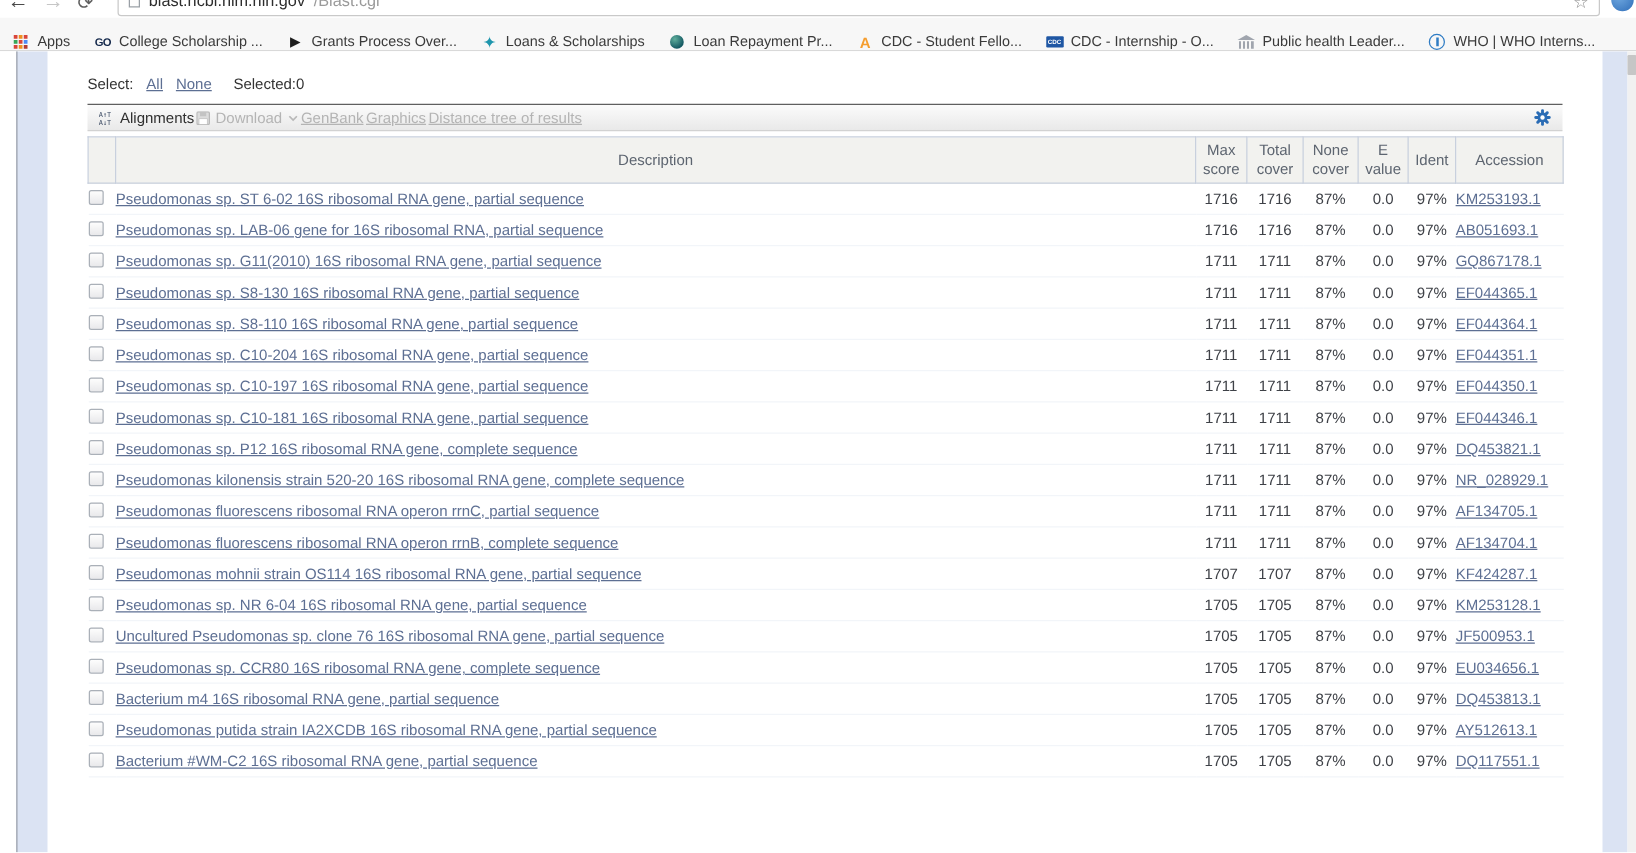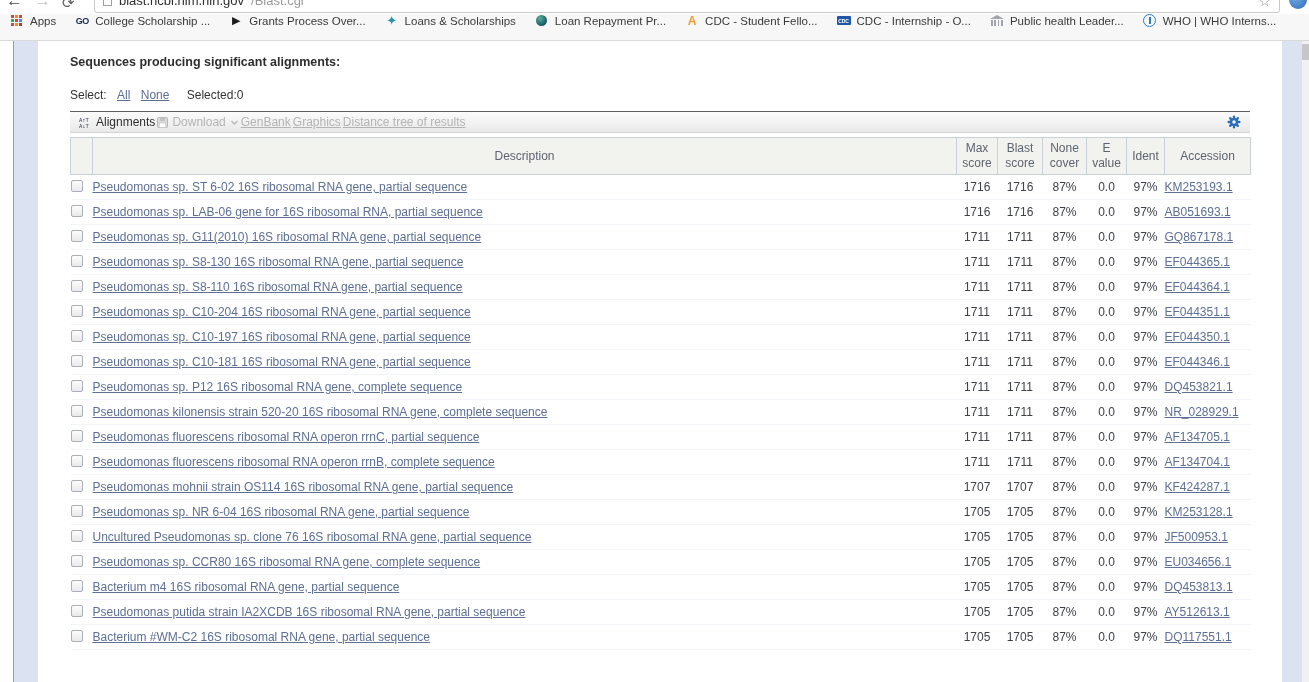--- a/index.html
+++ b/index.html
@@ -23,21 +23,21 @@
   .docicon { width:9px; height:11px; border:1px solid #9aa0a6; background:#fdfdfd; flex:0 0 auto; }
   .url-host { font-size:13px; color:#2d2d2d; white-space:nowrap; }
   .url-path { font-size:13px; color:#9a9a9a; white-space:nowrap; }
   .addr-star { margin-left:auto; color:#8a8a8a; font-size:14px; line-height:14px; }
   .ext-circle { position:absolute; left:1289px; top:-9px; width:18px; height:18px; border-radius:50%;
     background:radial-gradient(circle at 35% 35%, #6fa8e0, #2f6db8); }
 
   
   .bookmarks {
     height:27px; background:#f7f7f7; border-bottom:1px solid #d9d9d9;
-    display:flex; align-items:flex-start; padding:0 6px 0 10px; gap:19px; overflow:hidden;
+    display:flex; align-items:flex-end; padding:0 6px 0 10px; gap:19px; overflow:hidden;
   }
   .bm-item { display:flex; align-items:center; gap:6px; white-space:nowrap; cursor:pointer; }
   .bm-label { font-size:11.5px; color:#3a3a3a; }
   .bm-icon { position:relative; width:14px; height:13px; flex:0 0 auto;
     display:flex; align-items:center; justify-content:center; }
   .bm-icon[data-icon="apps-grid"]::before { content:""; position:absolute; left:1px; top:1px;
     width:3px; height:3px; background:#d9453a;
     box-shadow:4px 0 #ef8f1f, 8px 0 #d9453a, 0 4px #3aa757, 4px 4px #d9453a,
                8px 4px #4c8bf5, 0 8px #d9453a, 4px 8px #ef8f1f, 8px 8px #b33c31; }
   .bm-icon[data-icon="go-logo"]::before { content:"GO"; font-size:9px; font-weight:800; color:#14284b; letter-spacing:-0.5px; }
@@ -160,21 +160,20 @@
 </div>
 
 <div class="page">
   <div class="band-l"></div>
   <div class="band-r"></div>
   <div class="scrollbar">
     <div class="scroll-thumb"></div>
   </div>
 
   <div class="content">
-    <div class="results-title">Sequences producing significant alignments:</div>
 
     <div class="select-row">
       <span>Select:</span>
       <a class="sel-link">All</a>
       <a class="sel-link">None</a>
       <span class="selected-count">Selected:0</span>
     </div>
 
     <div class="toolbar">
       <span class="tb-group">
@@ -222,21 +221,21 @@
         <col style="width:44px">
           <col style="width:40px">
           <col style="width:38px">
           <col style="width:86px">
       </colgroup>
       <thead>
         <tr>
           <th></th>
           <th>Description</th>
           <th>Max score</th>
-          <th>Blast score</th>
+          <th>Total cover</th>
           <th>None cover</th>
           <th>E value</th>
           <th>Ident</th>
           <th>Accession</th>
         </tr>
       </thead>
       <tbody id="rows-body">
   <tr>
     <td class="c-check"><span class="checkbox"></span></td>
     <td class="c-desc"><a class="desc-link">Pseudomonas sp. ST 6-02 16S ribosomal RNA gene, partial sequence</a></td>

